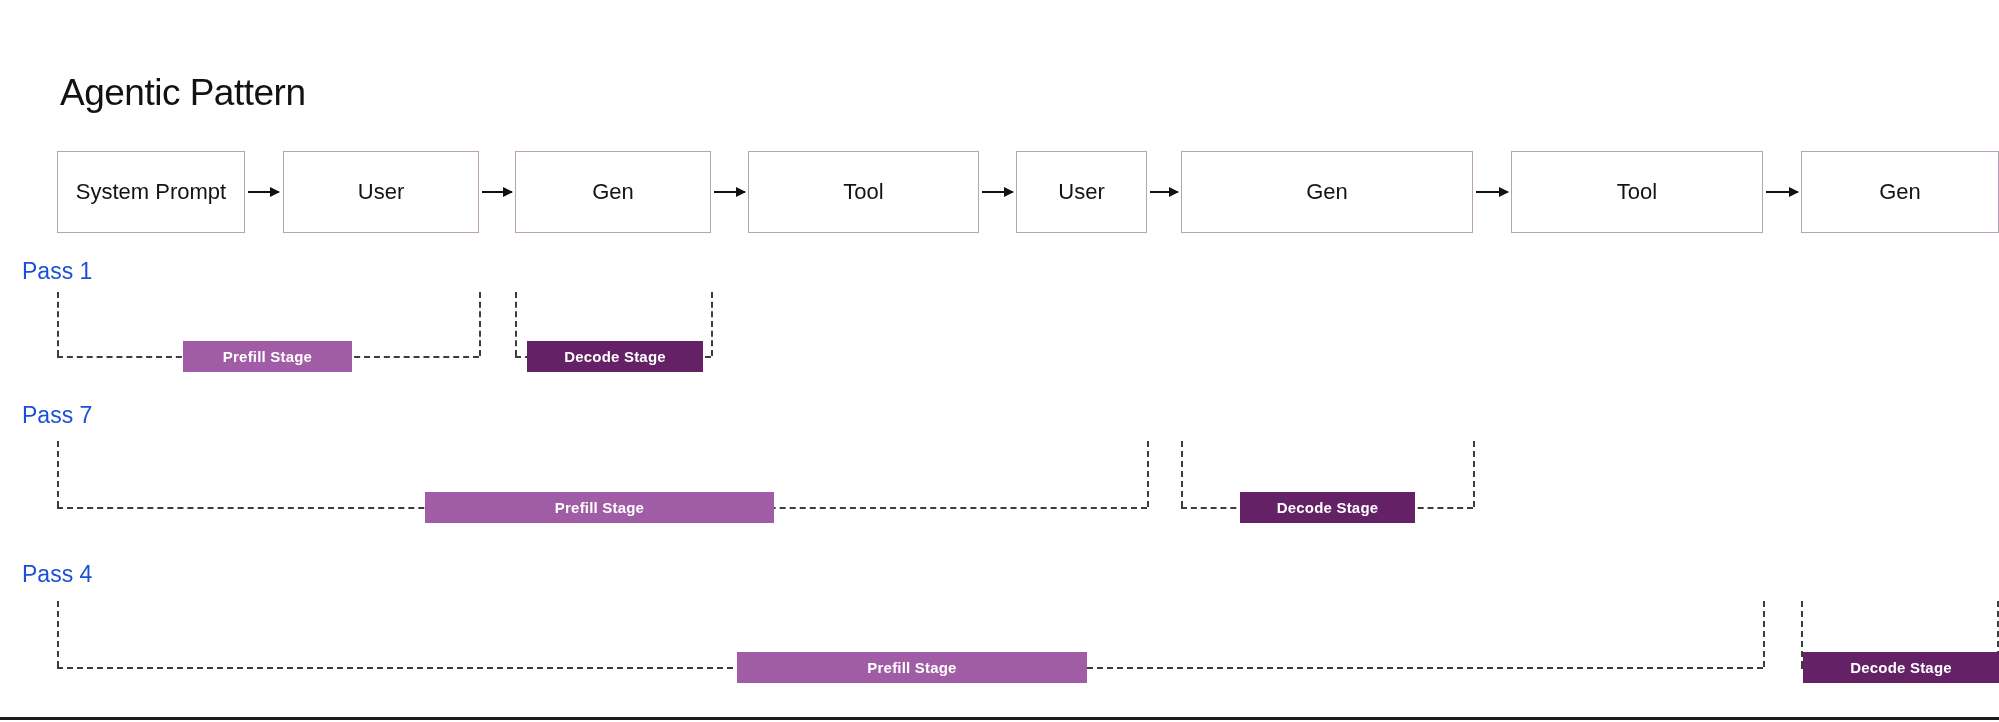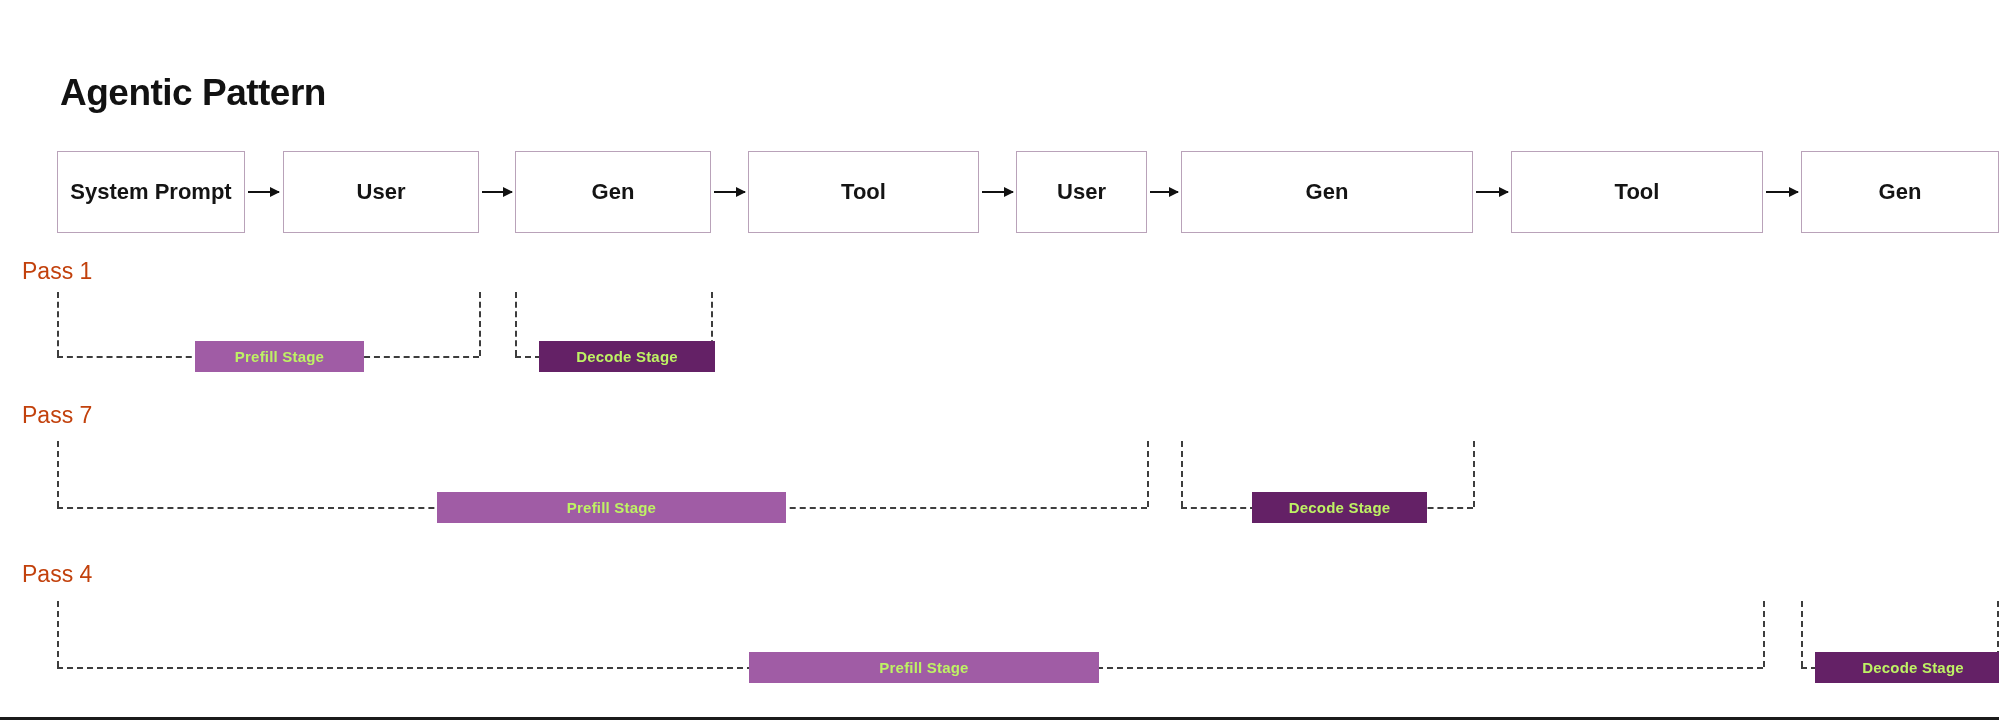--- a/index.html
+++ b/index.html
@@ -15,21 +15,21 @@
     font-family: "Liberation Sans", sans-serif;
     overflow: hidden;
   }
 
   
   #page-title {
     position: absolute;
     left: 60px;
     top: 72px;
     font-size: 37px;
-    font-weight: 700;
+    font-weight: 400;
     letter-spacing: -0.5px;
     color: #121212;
     white-space: nowrap;
   }
 
   
   #pipeline {
     position: absolute;
     left: 0;
     top: 151px;
@@ -39,21 +39,21 @@
   .stage-box {
     position: absolute;
     top: 0;
     height: 82px;
     border: 1.5px solid #b9a2b9;
     background: #ffffff;
     display: flex;
     align-items: center;
     justify-content: center;
     font-size: 22px;
-    font-weight: 700;
+    font-weight: 400;
     color: #141414;
   }
   .arrow {
     position: absolute;
     top: 40px;
     height: 2px;
     background: #111111;
   }
   .arrow::after {
     content: "";
@@ -66,21 +66,21 @@
     border-top: 5px solid transparent;
     border-bottom: 5px solid transparent;
   }
 
   
   .pass-label {
     position: absolute;
     left: 22px;
     font-size: 23px;
     font-weight: 400;
-    color: #c2410c;
+    color: #1d4ed8;
     white-space: nowrap;
   }
 
   
   .v-dash {
     position: absolute;
     width: 0;
     border-left: 2.5px dashed #3d3d3d;
   }
   .h-dash {
@@ -90,24 +90,23 @@
   }
 
   .stage-bar {
     position: absolute;
     height: 31px;
     display: flex;
     align-items: center;
     justify-content: center;
     font-size: 15px;
     font-weight: 700;
-    color: #bef264;
+    color: #ffffff;
     letter-spacing: 0.2px;
     white-space: nowrap;
-    margin-left: 12px;
   }
   .prefill { background: #a05ca5; }
   .decode  { background: #642166; }
 
   #bottom-rule {
     position: absolute;
     left: 0;
     top: 717px;
     width: 1999px;
     height: 3px;

